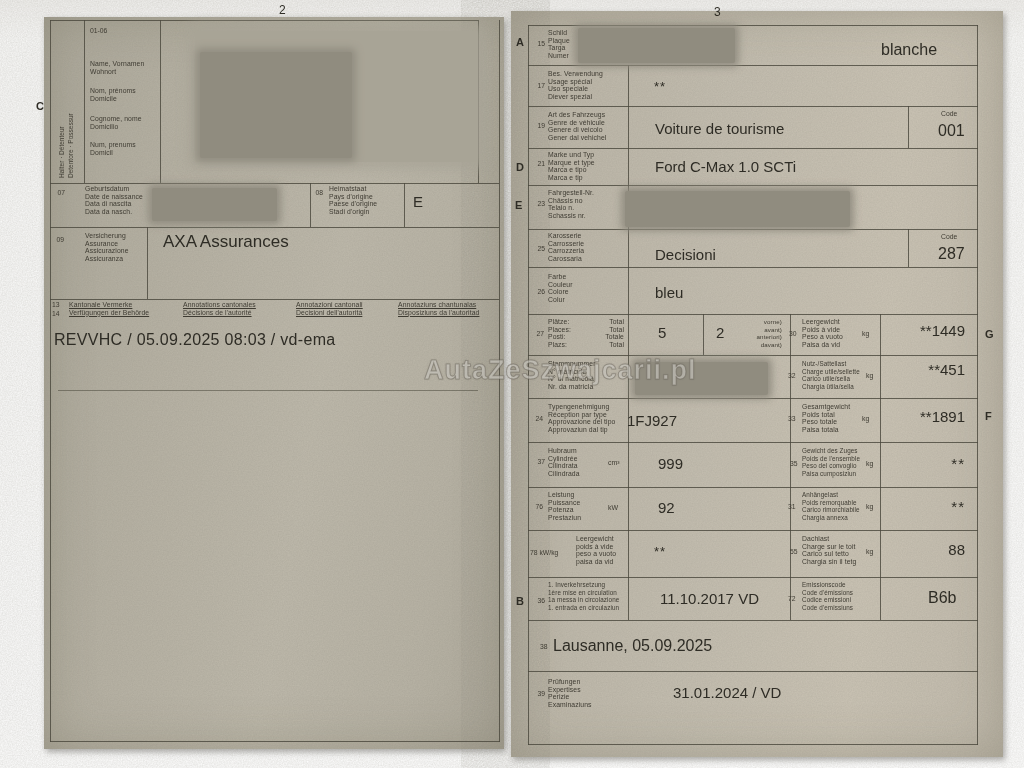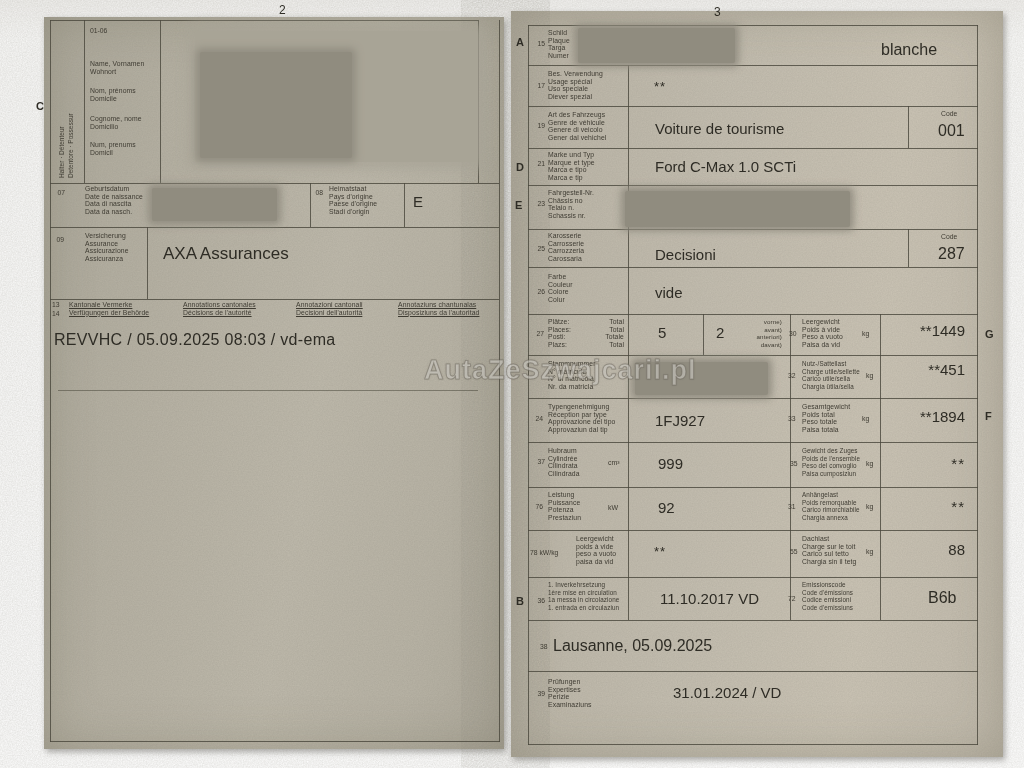--- a/index.html
+++ b/index.html
@@ -117,21 +117,21 @@
     </div>
     <div class="val" style="left:413px;top:193px">E</div>
 
     <div class="num" style="left:47px;top:236px">09</div>
     <div class="lbl" style="left:85px;top:232px">
       <div>Versicherung</div>
       <div>Assurance</div>
       <div>Assicurazione</div>
       <div>Assicuranza</div>
     </div>
-    <div class="val v17" style="left:163px;top:244px">AXA Assurances</div>
+    <div class="val v17" style="left:163px;top:232px">AXA Assurances</div>
 
     <div class="numl" style="left:52px;top:301px">13</div>
     <div class="numl" style="left:52px;top:310px">14</div>
     <div class="lbl u" style="left:69px;top:301px">
       <div>Kantonale Vermerke</div>
       <div>Verfügungen der Behörde</div>
     </div>
     <div class="lbl u" style="left:183px;top:301px">
       <div>Annotations cantonales</div>
       <div>Décisions de l'autorité</div>
@@ -239,21 +239,21 @@
     <div class="numl" style="left:941px;top:233px">Code</div>
     <div class="val v14" style="left:938px;top:245px">287</div>
 
     <div class="num" style="left:528px;top:288px">26</div>
     <div class="lbl" style="left:548px;top:273px">
       <div>Farbe</div>
       <div>Couleur</div>
       <div>Colore</div>
       <div>Colur</div>
     </div>
-    <div class="val" style="left:655px;top:284px">vide</div>
+    <div class="val" style="left:655px;top:284px">bleu</div>
 
     <div class="num" style="left:527px;top:330px">27</div>
     <div class="lbl" style="left:548px;top:318px">
       <div>Plätze:</div>
       <div>Places:</div>
       <div>Posti:</div>
       <div>Plazs:</div>
     </div>
     <div class="lbl" style="left:598px;top:318px;width:26px;text-align:right">
       <div>Total</div>
@@ -278,21 +278,21 @@
     </div>
     <div class="red" style="left:635px;top:362px;width:133px;height:33px"></div>
 
     <div class="num" style="left:526px;top:415px">24</div>
     <div class="lbl" style="left:548px;top:403px">
       <div>Typengenehmigung</div>
       <div>Réception par type</div>
       <div>Approvazione del tipo</div>
       <div>Approvaziun dal tip</div>
     </div>
-    <div class="val" style="left:655px;top:412px">1FJ927</div>
+    <div class="val" style="left:627px;top:412px">1FJ927</div>
 
     <div class="num" style="left:528px;top:458px">37</div>
     <div class="lbl" style="left:548px;top:447px">
       <div>Hubraum</div>
       <div>Cylindrée</div>
       <div>Cilindrata</div>
       <div>Cilindrada</div>
     </div>
     <div class="unit" style="left:608px;top:459px">cm³</div>
     <div class="val" style="left:658px;top:455px">999</div>
@@ -346,21 +346,21 @@
     <div class="valr" style="left:890px;top:361px">**451</div>
 
     <div class="numl" style="left:788px;top:415px">33</div>
     <div class="lbl" style="left:802px;top:403px">
       <div>Gesamtgewicht</div>
       <div>Poids total</div>
       <div>Peso totale</div>
       <div>Paisa totala</div>
     </div>
     <div class="unit" style="left:862px;top:415px">kg</div>
-    <div class="valr" style="left:890px;top:408px">**1894</div>
+    <div class="valr" style="left:890px;top:408px">**1891</div>
 
     <div class="numl" style="left:790px;top:460px">35</div>
     <div class="lbl" style="left:802px;top:447px;font-size:6.3px">
       <div>Gewicht des Zuges</div>
       <div>Poids de l'ensemble</div>
       <div>Peso del convoglio</div>
       <div>Paisa cumposiziun</div>
     </div>
     <div class="unit" style="left:866px;top:460px">kg</div>
     <div class="valr v13" style="left:890px;top:455px">**</div>

